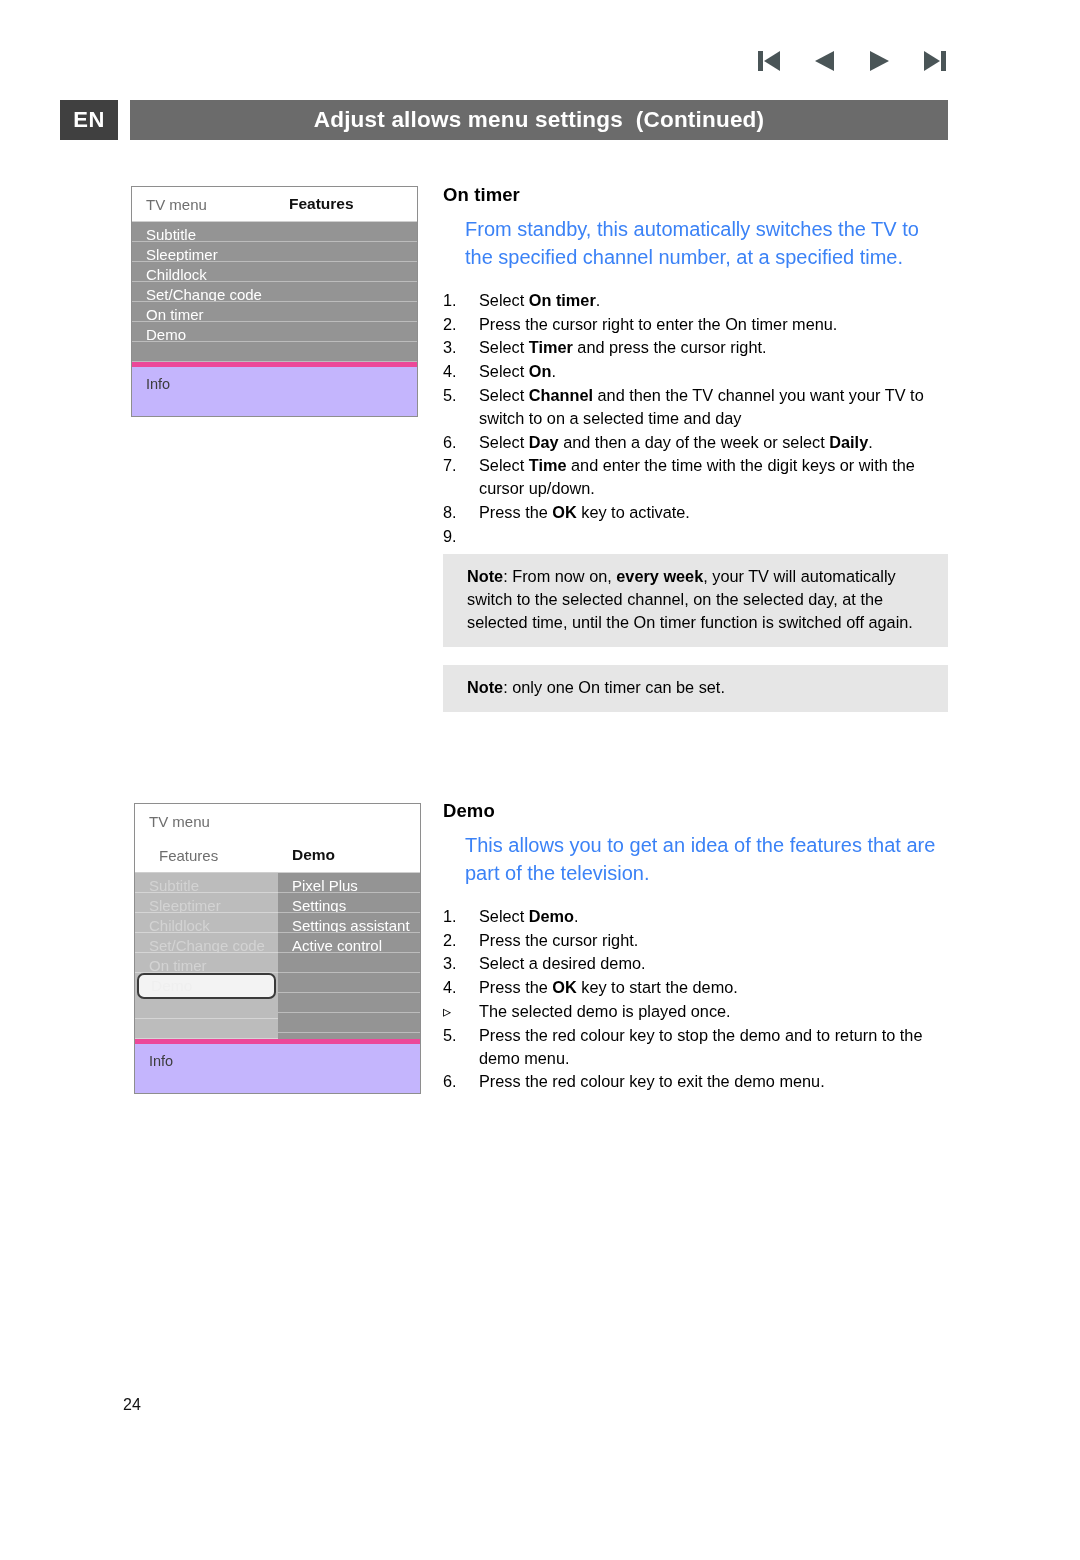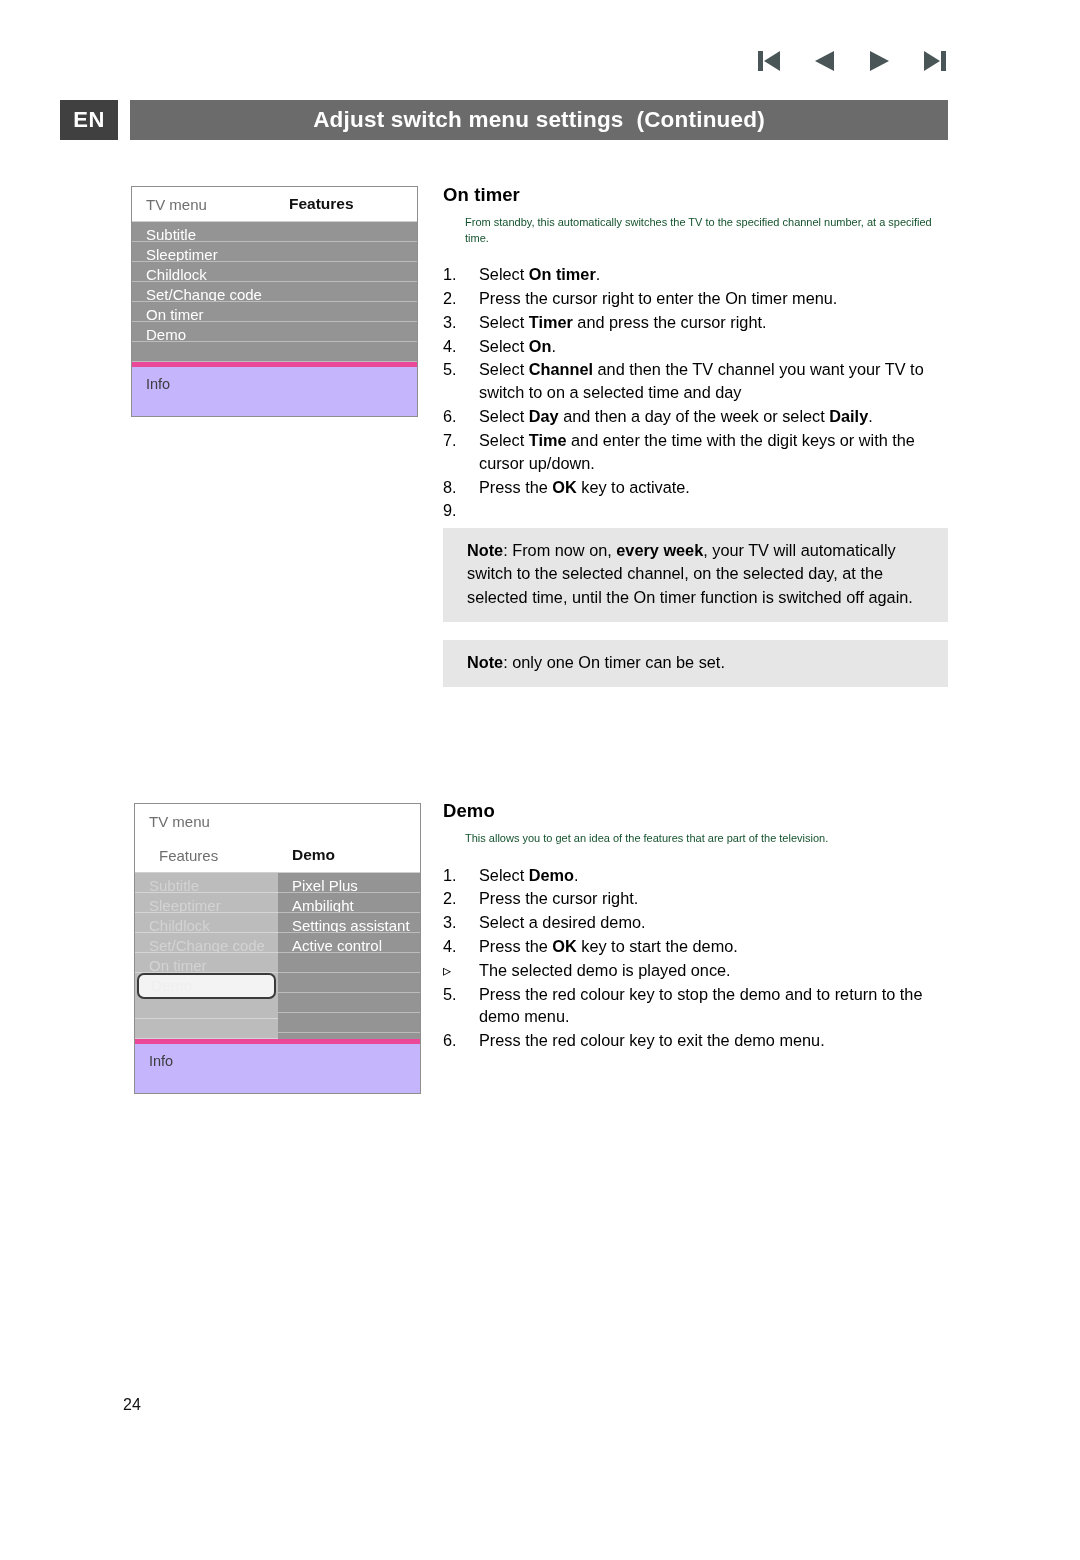--- a/index.html
+++ b/index.html
@@ -160,23 +160,23 @@
   #sec-demo    { top: 800px; }
 
   .sec-title {
     font-size: 18.5px;
     font-weight: bold;
     margin: 0 0 9px 0;
     letter-spacing: 0.1px;
   }
   .sec-intro {
     margin: 0 0 17px 22px;
-    font-size: 11px;
+    font-size: 20px;
     line-height: 1.42;
-    color: #14532d;
+    color: #3b82f6;
   }
   ol.steps, ul.steps {
     margin: 0;
     padding: 0;
     list-style: none;
     font-size: 16.3px;
     line-height: 1.4;
   }
   ol.steps li, ul.steps li {
     position: relative;
@@ -233,21 +233,21 @@
     <svg width="34" height="30" viewBox="0 0 34 30">
         <polygon points="6,5 6,25 22,15" fill="#4a5557"></polygon>
         <rect x="23" y="5" width="5" height="20" fill="#4a5557"></rect>
       </svg>
   </div>
 </div>
 
 <div id="en-badge">EN</div>
 
 <div id="header-bar">
-  <span class="ttl">Adjust switch menu settings  (Continued)</span>
+  <span class="ttl">Adjust allows menu settings  (Continued)</span>
 </div>
 
 <div class="tvmenu" id="tvmenu-1">
   <div class="hdr">
     <div class="hl">TV menu</div>
     <div class="hr">Features</div>
   </div>
   <div class="body">
     <div class="col right">
         <div class="row">Subtitle</div>
@@ -276,21 +276,21 @@
         <div class="row dim">Sleeptimer</div>
         <div class="row dim">Childlock</div>
         <div class="row dim">Set/Change code</div>
         <div class="row dim">On timer</div>
         <div class="row sel">Demo</div>
         <div class="row empty">&nbsp;</div>
         <div class="row empty">&nbsp;</div>
       </div>
     <div class="col right">
         <div class="row">Pixel Plus</div>
-        <div class="row">Ambilight</div>
+        <div class="row">Settings</div>
         <div class="row">Settings assistant</div>
         <div class="row">Active control</div>
         <div class="row empty">&nbsp;</div>
         <div class="row empty">&nbsp;</div>
         <div class="row empty">&nbsp;</div>
         <div class="row empty">&nbsp;</div>
       </div>
   </div>
   <div class="footer">Info</div>
 </div>

